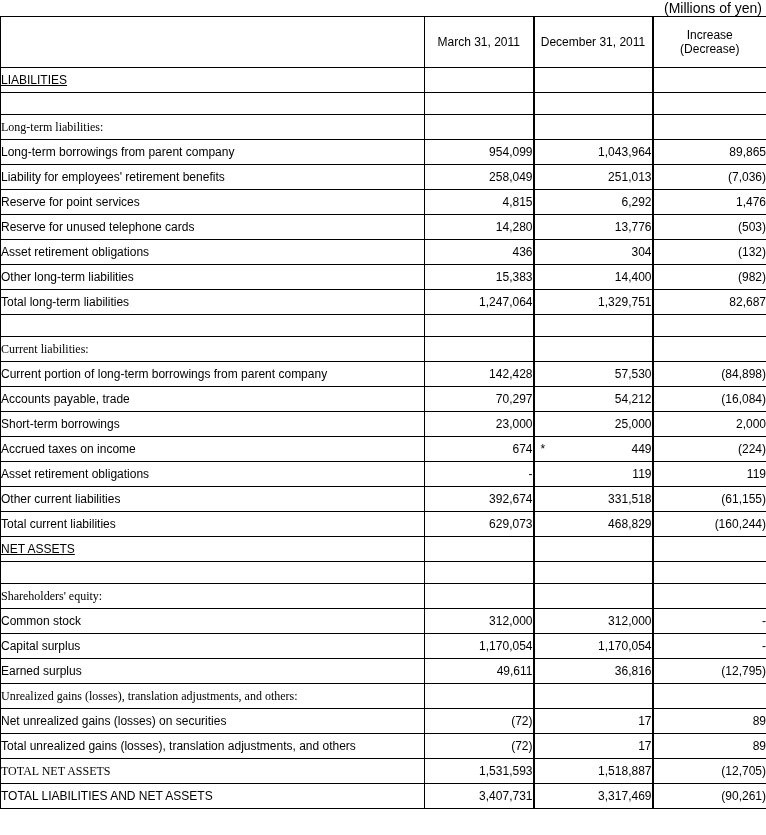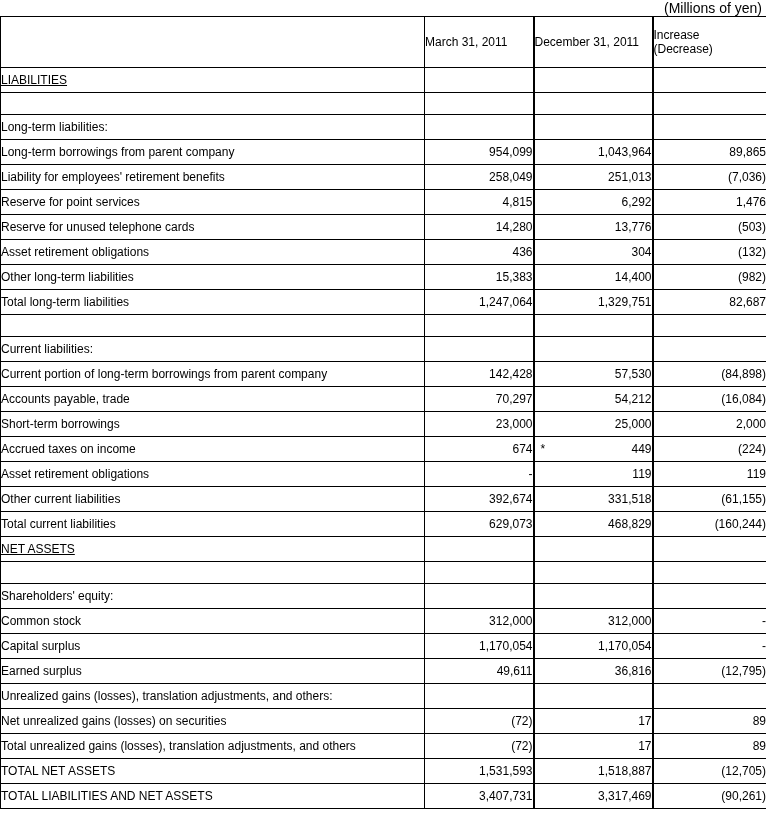--- a/index.html
+++ b/index.html
@@ -63,32 +63,32 @@
   .cell-dec { border-left: 2px solid #000 !important; border-right: 2px solid #000 !important; }
   .hdr-dec  { border-left: 2px solid #000 !important; border-right: 2px solid #000 !important; }
 
   
   .nb-top    { border-top-color: transparent; }
   .nb-bottom { border-bottom-color: transparent; }
 
   
   .hdr {
     height: 50px;
-    text-align: left;
+    text-align: center;
     vertical-align: middle;
   }
   .hdr-label { border-right: 1px solid #000; }
 
   
   .lbl {
     padding-left: 4px;
     text-align: left;
   }
   .ind-0 { padding-left: 4px; }
-  .ind-1 { padding-left: 18px; }
+  .ind-1 { padding-left: 18px; font-family: Liberation Serif, serif; }
   .ind-2 { padding-left: 31px; margin-left: 34px; }
 
   .underline { text-decoration: underline; text-align: right; }
 
   
   .num {
     text-align: right;
     padding-right: 8px;
   }
   .num-dec {

